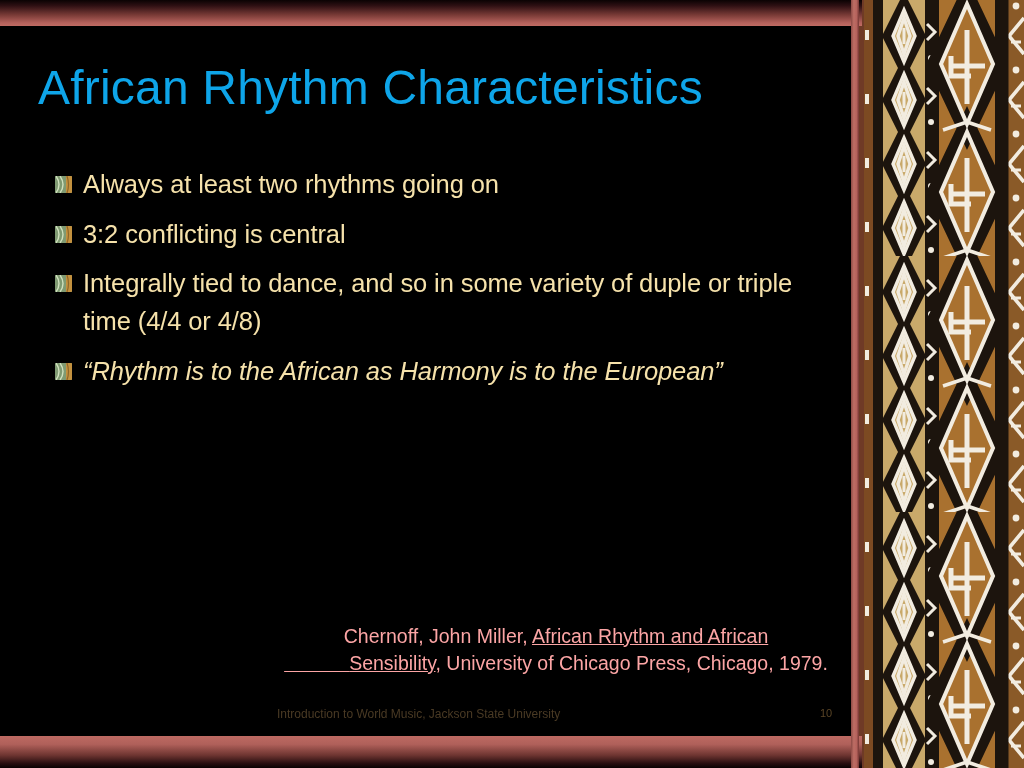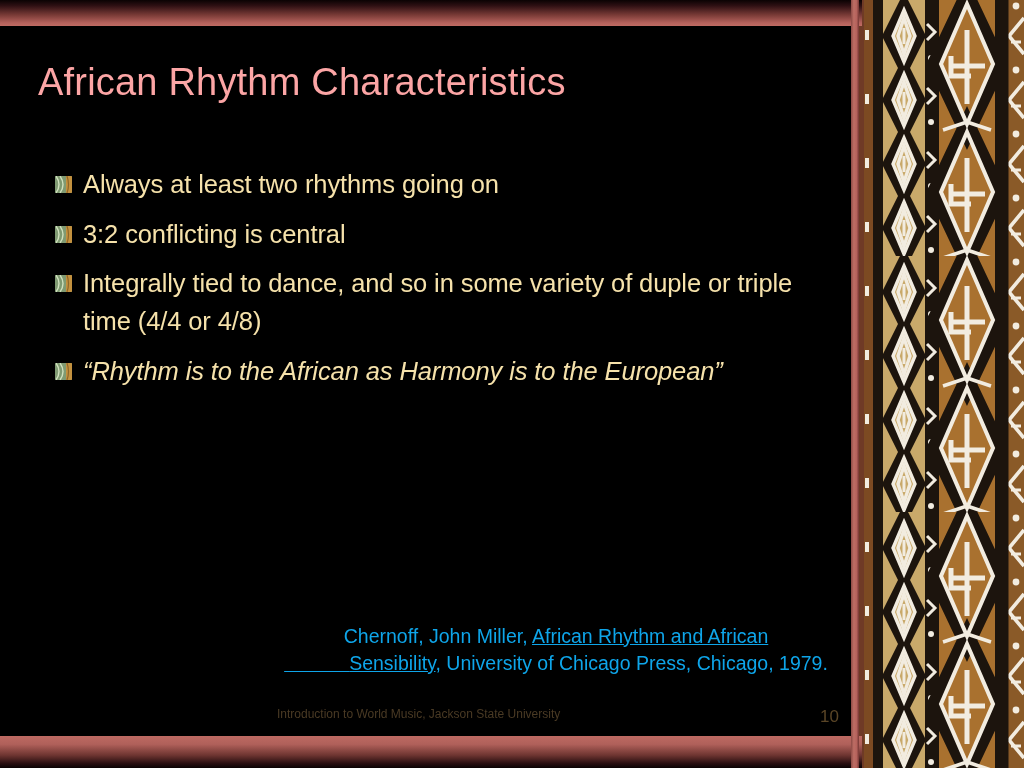--- a/index.html
+++ b/index.html
@@ -70,22 +70,22 @@
     width: 851px;
     height: 710px;
     z-index: 4;
   }
 
   .slide-title {
     position: absolute;
     left: 38px;
     top: 36px;
     width: 800px;
-    color: #fca5a5;
-    font-size: 38px;
+    color: #0ea5e9;
+    font-size: 48px;
     line-height: 1.08;
     font-weight: normal;
     letter-spacing: 0.2px;
     white-space: nowrap;
   }
 
   .bullets {
     position: absolute;
     left: 34px;
     top: 140px;
@@ -120,21 +120,21 @@
   .bullet-text.italic {
     font-style: italic;
   }
 
   
   .citation {
     position: absolute;
     left: 272px;
     top: 597px;
     width: 568px;
-    color: #0ea5e9;
+    color: #fca5a5;
     font-size: 19.5px;
     line-height: 1.37;
     text-align: center;
   }
   .citation .u { text-decoration: underline; }
   .citation .lead-rule {
     text-decoration: underline;
     white-space: pre;
   }
 
@@ -153,21 +153,21 @@
     top: 3px;
     color: #4a3a24;
     font-size: 12px;
     white-space: nowrap;
   }
   .footer-page {
     position: absolute;
     left: 820px;
     top: 3px;
     color: #5a4526;
-    font-size: 17px;
+    font-size: 11px;
   }
 </style>
 </head>
 <body>
 
 <div class="slide">
 
   <div class="frame-top"></div>
   <div class="frame-bottom"></div>
   <div class="frame-divider"></div>

